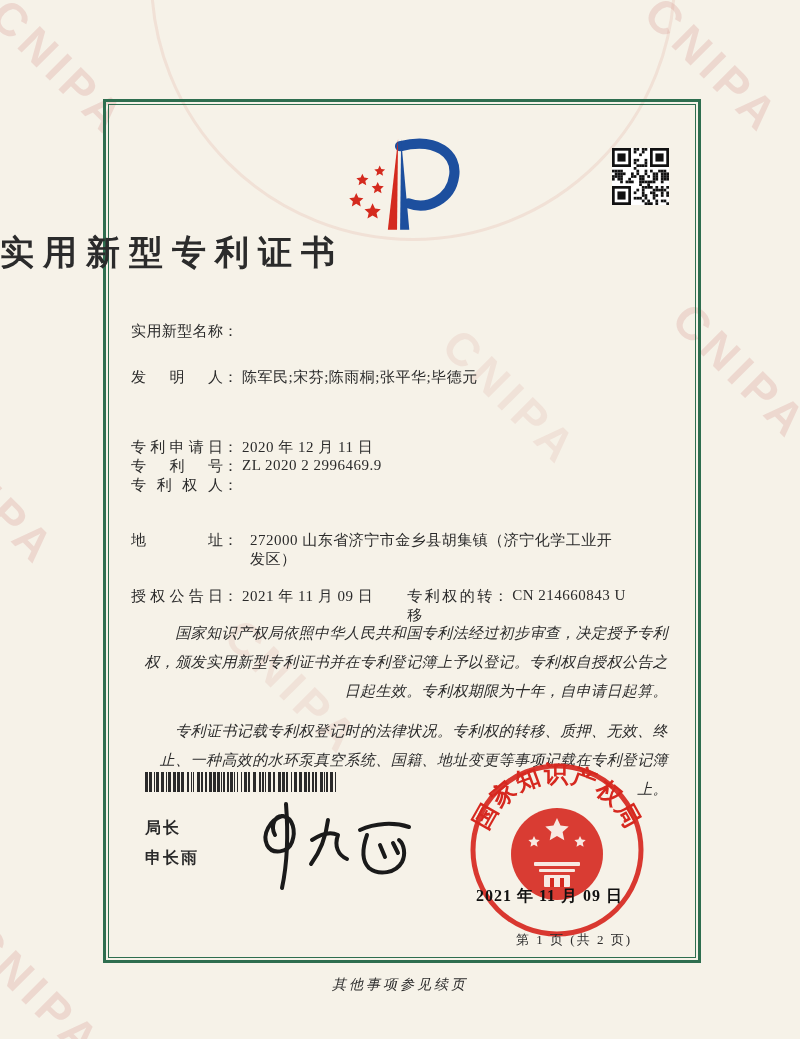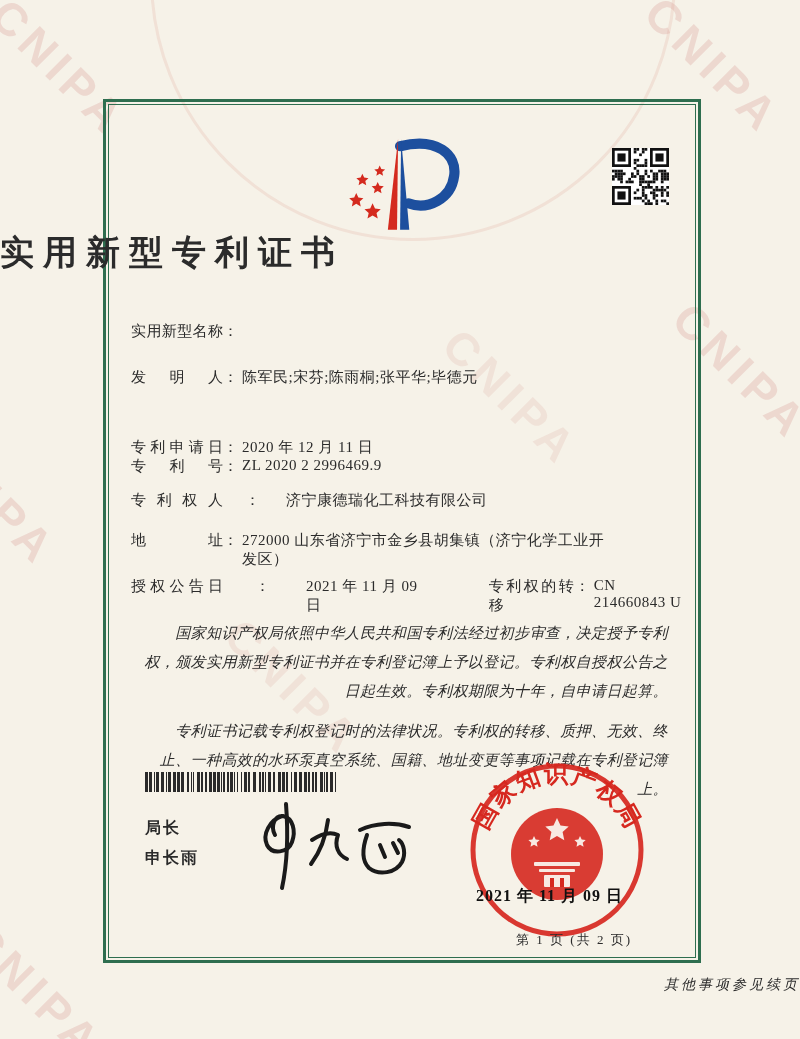--- a/index.html
+++ b/index.html
@@ -23,41 +23,41 @@
   .qr{position:absolute;left:612px;top:148px;width:57px;height:57px;background:#fff;}
   .title{position:absolute;left:0;top:230px;width:800px;
          font-size:34px;font-weight:bold;letter-spacing:9px;}
   
   .fields{position:absolute;left:131px;top:318px;width:552px;font-size:15px;}
   .row{position:absolute;left:0;display:flex;align-items:flex-start;}
   .lbl{display:inline-block;width:92px;text-align:justify;text-align-last:justify;
        font-weight:500;flex:none;font-family:Liberation Mono, monospace;}
   .colon{flex:none;margin-right:4px;}
   .val{letter-spacing:0.5px;}
-  .val.wrap{display:inline-block;width:370px;}
+  .val.wrap{display:inline-block;width:370px;margin-left:8px;}
   .grant2{margin-left:34px;display:flex;}
   .grant2 .lbl{width:86px;letter-spacing:1px;}
   
   .bodytext{position:absolute;left:131px;top:607px;width:549px;font-size:15px;
             line-height:1.92;font-style:italic;letter-spacing:0.4px;}
   .bodytext p{margin:12px;text-indent:2em;text-align:right;}
   
   .barcode{position:absolute;left:145px;top:772px;width:196px;height:20px;}
   
   .officer{position:absolute;left:145px;top:813px;font-family:"Liberation Sans",sans-serif;
            font-size:16px;font-weight:bold;line-height:1.85;letter-spacing:2px;}
   .sig{position:absolute;left:248px;top:800px;width:190px;height:95px;}
   
   .seal{position:absolute;left:460px;top:762px;width:194px;height:178px;}
   .seal-date{position:absolute;left:476px;top:886px;font-size:16px;font-weight:bold;
              letter-spacing:1px;color:#111;}
   
   .page-info{position:absolute;left:0;top:931px;width:632px;text-align:right;
              font-size:13px;letter-spacing:2px;}
-  .cont-note{position:absolute;left:0;top:976px;width:800px;text-align:right;
+  .cont-note{position:absolute;left:0;top:976px;width:800px;text-align:center;
              font-size:14px;font-style:italic;letter-spacing:3px;}
 </style>
 </head>
 <body>
 
 <div class="page">
 
   <div class="wm" style="left:18px;top:-12px;">CNIPA</div>
   <div class="wm" style="left:672px;top:-14px;">CNIPA</div>
   <div class="wm f" style="left:470px;top:318px;">CNIPA</div>
@@ -229,31 +229,30 @@
     <div class="row" style="top:92px;margin-top:47px;">
       <span class="lbl">专　利　号</span>
         <span class="colon">：</span>
       <span class="val">ZL 2020 2 2996469.9</span>
     </div>
     <div class="row" style="top:120px;">
       <span class="lbl">专利申请日</span>
         <span class="colon">：</span>
       <span class="val">2020 年 12 月 11 日</span>
     </div>
-    <div class="row" style="top:173px;gap:22px;">
+    <div class="row" style="top:158px;">
       <span class="lbl">专 利 权 人</span>
         <span class="colon">：</span>
-      <span class="val">济宁康德瑞化工科技有限公司</span>
     </div>
     <div class="row" style="top:213px;">
       <span class="lbl">地　　　址</span>
         <span class="colon">：</span>
       <span class="val wrap">272000 山东省济宁市金乡县胡集镇（济宁化学工业开发区）</span>
     </div>
-    <div class="row" style="top:259px;gap:32px;">
+    <div class="row" style="top:269px;">
       <span class="lbl">授权公告日</span>
         <span class="colon">：</span>
       <span class="val">2021 年 11 月 09 日</span>
       <span class="grant2">
         <span class="lbl">专利权的转移</span>
           <span class="colon">：</span>
         <span class="val">CN 214660843 U</span>
       </span>
     </div>
   </div>

